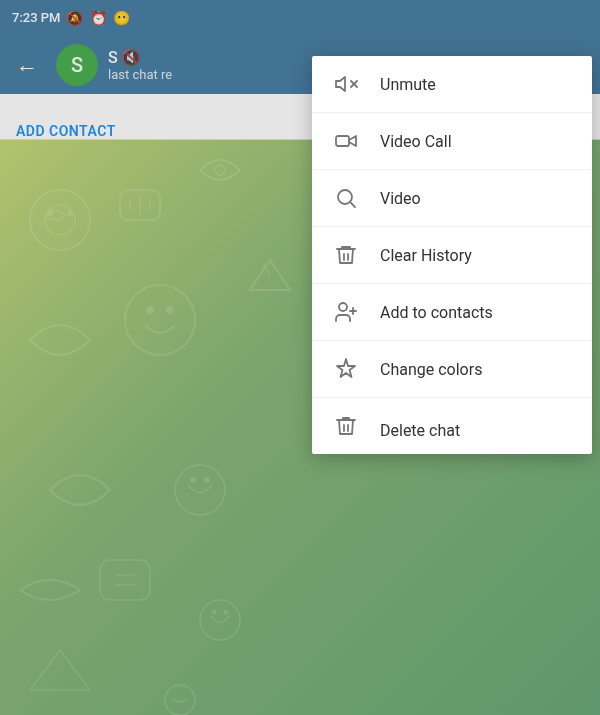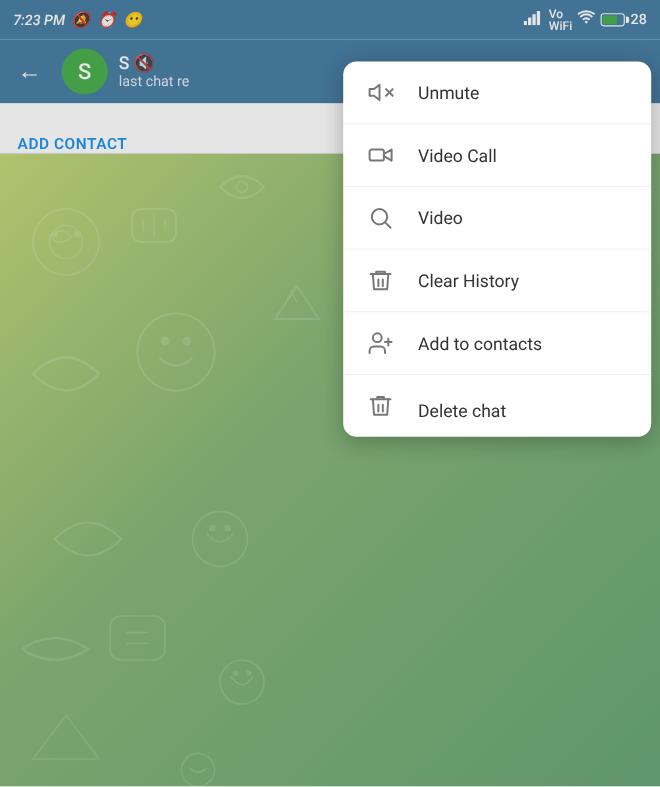--- a/index.html
+++ b/index.html
@@ -16,21 +16,21 @@
       background: #4a7fa5;
       height: 36px;
       display: flex;
       align-items: center;
       justify-content: space-between;
       padding: 0 12px;
       color: white;
       font-size: 13px;
       font-weight: 500;
     }
-    .status-left { display: flex; align-items: flex-end; gap: 6px; font-style: italic; }
+    .status-left { display: flex; align-items: flex-start; gap: 6px; }
     .status-right { display: flex; align-items: center; gap: 5px; }
     .battery-icon {
       border: 1.5px solid white;
       border-radius: 3px;
       width: 22px;
       height: 12px;
       position: relative;
       display: inline-flex;
       align-items: center;
       padding: 1px;
@@ -135,21 +135,21 @@
     }
     .chat-pattern svg { width: 100%; height: 100%; }
 
     
     .dropdown-menu {
       position: absolute;
       top: 56px;
       right: 8px;
       width: 280px;
       background: white;
-      border-radius: 12px;
+      border-radius: 2px;
       box-shadow: 0 4px 20px rgba(0,0,0,0.25);
       overflow: hidden;
       z-index: 100;
     }
 
     .menu-item {
       display: flex;
       align-items: center;
       padding: 14px 20px;
       gap: 20px;
@@ -196,43 +196,20 @@
 </head>
 <body>
 
 <div class="status-bar">
   <div class="status-left">
     <span>7:23 PM</span>
     <span style="font-size:14px;">🔕</span>
     <span style="font-size:14px;">⏰</span>
     <span style="font-size:14px;">😶</span>
   </div>
-  <div class="status-right">
-    <span>
-      <svg width="18" height="14" viewBox="0 0 18 14">
-        <rect x="0" y="10" width="3" height="4" fill="white" rx="0.5"></rect>
-        <rect x="4" y="7" width="3" height="7" fill="white" rx="0.5"></rect>
-        <rect x="8" y="4" width="3" height="10" fill="white" rx="0.5"></rect>
-        <rect x="12" y="1" width="3" height="13" fill="white" rx="0.5"></rect>
-      </svg>
-    </span>
-    <span style="font-size:11px; line-height:1;">Vo<br>WiFi</span>
-    <span>
-      <svg width="16" height="14" viewBox="0 0 16 14">
-        <path d="M8 11 L8 11" stroke="white" stroke-width="2.5" stroke-linecap="round"></path>
-        <path d="M5.5 8.5 Q8 6.5 10.5 8.5" stroke="white" stroke-width="1.8" fill="none" stroke-linecap="round"></path>
-        <path d="M3 6 Q8 2 13 6" stroke="white" stroke-width="1.8" fill="none" stroke-linecap="round"></path>
-        <path d="M1 3.5 Q8 -1 15 3.5" stroke="white" stroke-width="1.8" fill="none" stroke-linecap="round"></path>
-      </svg>
-    </span>
-    <div class="battery-icon">
-      <div class="battery-fill"></div>
-    </div>
-    <span>28</span>
-  </div>
 </div>
 
 <div class="header">
   <span class="back-arrow">←</span>
   <div class="avatar">
     <span>S</span>
   </div>
   <div class="contact-info">
     <div class="contact-name">
       <span>S</span>
@@ -351,20 +328,28 @@
       <svg viewBox="0 0 24 24">
         <path d="M16 21v-2a4 4 0 00-4-4H6a4 4 0 00-4 4v2"></path>
         <circle cx="9" cy="7" r="4"></circle>
         <line x1="19" y1="8" x2="19" y2="14"></line>
         <line x1="22" y1="11" x2="16" y2="11"></line>
       </svg>
     </div>
     <span class="menu-label">Add to contacts</span>
   </div>
 
+  <div class="menu-item">
+    <div class="menu-icon">
+      <svg viewBox="0 0 24 24">
+        <path d="M12 2l2 7h7l-5.5 4 2 7L12 16l-5.5 4 2-7L3 9h7z"></path>
+      </svg>
+    </div>
+    <span class="menu-label">Change colors</span>
+  </div>
 
   <div class="menu-item">
     <div class="menu-icon">
       <svg viewBox="0 0 24 24">
         <polyline points="3 6 5 6 21 6"></polyline>
         <path d="M19 6l-1 14H6L5 6"></path>
         <path d="M10 11v6M14 11v6"></path>
         <path d="M9 6V4h6v2"></path>
       </svg>
     </div>

